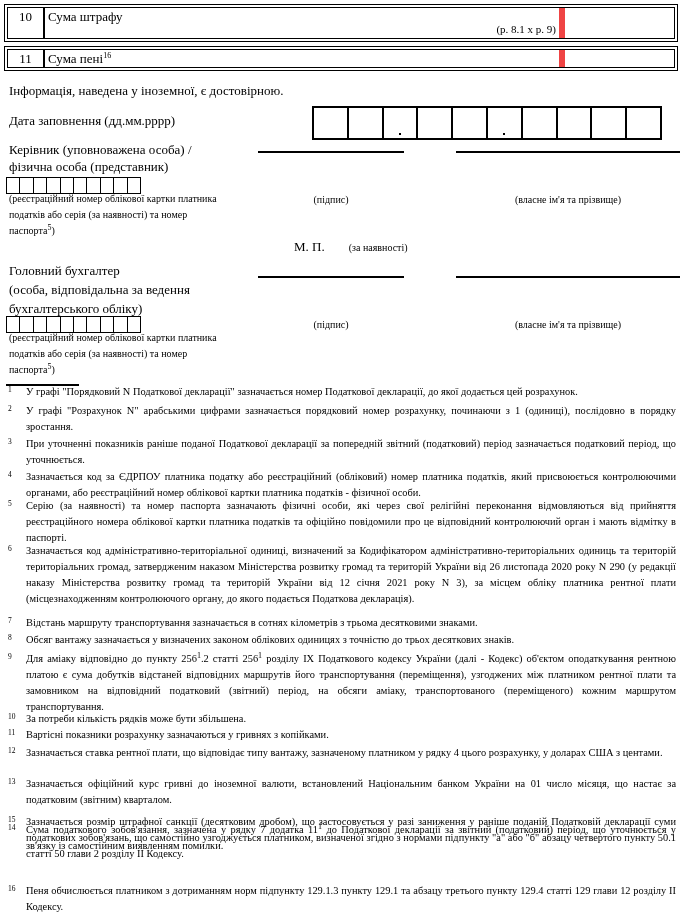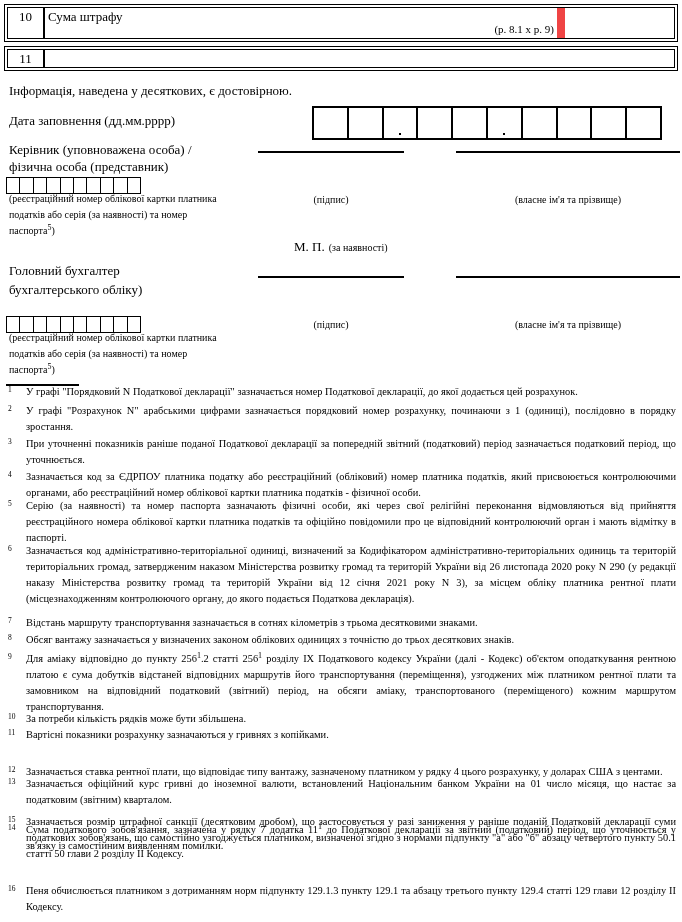--- a/index.html
+++ b/index.html
@@ -4,21 +4,21 @@
 <style>
   html, body { margin: 0; padding: 0; background: #fff; }
   body { width: 682px; height: 922px; position: relative; overflow: hidden;
          font-family: "Liberation Serif", "DejaVu Serif", serif; color: #000; }
   .abs { position: absolute; }
 
   
   .trow { position: absolute; left: 4px; width: 674px; border: 3px double #000; box-sizing: border-box; border-width: 4px; }
   .trow .inner { display: flex; height: 100%; }
   .trow .num { width: 35px; border-right: 2px solid #000; text-align: center; font-size: 13px; line-height: 16px; padding-top: 1px; }
-  .trow .lbl { flex: 1; border-right: 8px solid #ef4444; font-size: 13px; position: relative; padding-left: 3px; line-height: 16px; padding-top: 1px; }
+  .trow .lbl { flex: 1; border-right: 6px solid #ef4444; font-size: 13px; position: relative; padding-left: 3px; line-height: 16px; padding-top: 1px; }
   .trow .val { width: 109px; }
   .trow .formula { position: absolute; right: 3px; bottom: 1px; font-size: 11px; }
   .sup { font-size: 8px; vertical-align: super; line-height: 0; }
 
   .txt13 { font-size: 13px; }
   .small { font-size: 10px; line-height: 16px; }
 
   .datebox { position: absolute; left: 312px; top: 106px; display: flex; border: 2px solid #000; border-right: none; height: 30px; }
   .datebox .cell { width: 34.8px; border-right: 2px solid #000; position: relative; box-sizing: border-box; }
   .datebox .dot { position: absolute; bottom: 3px; left: 50%; width: 2px; height: 2px; background: #000; margin-left: -1px; }
@@ -45,25 +45,28 @@
       <span>Сума штрафу</span>
       <span class="formula">(р. 8.1 х р. 9)</span>
     </div>
     <div class="val"></div>
   </div>
 </div>
 
 <div class="trow" style="top:46px; height:25px;">
   <div class="inner">
     <div class="num">11</div>
+    <div class="lbl">
+      <span>Сума пені</span><span class="sup">16</span>
+    </div>
     <div class="val"></div>
   </div>
 </div>
 
-<div class="abs txt13" style="left:9px; top:83px;">Інформація, наведена у десяткових, є достовірною.</div>
+<div class="abs txt13" style="left:9px; top:83px;">Інформація, наведена у іноземної, є достовірною.</div>
 
 <div class="abs txt13" style="left:9px; top:113px;text-align:center;">Дата заповнення (дд.мм.рррр)</div>
 <div class="datebox">
   <div class="cell"></div>
   <div class="cell"></div>
   <div class="cell">
       <span class="dot"></span>
     </div>
   <div class="cell"></div>
   <div class="cell"></div>
@@ -98,25 +101,26 @@
     <div class="cell"></div>
 </div>
 <div class="abs small" style="left:9px; top:191px;">
   <div>(реєстраційний номер облікової картки платника</div>
   <div>податків або серія (за наявності) та номер</div>
   <div><span>паспорта</span><span class="sup">5</span><span>)</span></div>
 </div>
 
 <div class="abs" style="left:294px; top:237px;">
   <span class="txt13">М. П.</span>
-  <span style="font-size:10px;">(за наявності)</span>
+  <span style="font-size:10px;margin-left:20px;">(за наявності)</span>
 </div>
 
 <div class="abs txt13" style="left:9px; top:261px; line-height:19px;">
   <div>Головний бухгалтер</div>
+  <div>(особа, відповідальна за ведення</div>
   <div>бухгалтерського обліку)</div>
 </div>
 <div class="sigline" style="left:258px; top:276px; width:146px;"></div>
 <div class="siglabel" style="left:258px; top:280px; width:146px;">(підпис)</div>
 <div class="sigline" style="left:456px; top:276px; width:224px;"></div>
 <div class="siglabel" style="left:456px; top:280px; width:224px;">(власне ім'я та прізвище)</div>
 
 <div class="regbox" style="top:316px;">
   <div class="cell"></div>
     <div class="cell"></div>
@@ -174,21 +178,21 @@
     <span class="t"><span>Для аміаку відповідно до пункту 256</span><span class="sup">1</span><span>.2 статті 256</span><span class="sup">1</span><span> розділу IX Податкового кодексу України (далі - Кодекс) об'єктом оподаткування рентною платою є сума добутків відстаней відповідних маршрутів його транспортування (переміщення), узгоджених між платником рентної плати та замовником на відповідний податковий (звітний) період, на обсяги аміаку, транспортованого (переміщеного) кожним маршрутом транспортування.</span></span>
   </div>
 <div class="fn" style="top:711px;">
     <span class="n">10</span>
     <span class="t">За потреби кількість рядків може бути збільшена.</span>
   </div>
 <div class="fn" style="top:727px;">
     <span class="n">11</span>
     <span class="t">Вартісні показники розрахунку зазначаються у гривнях з копійками.</span>
   </div>
-<div class="fn" style="top:745px;margin-top:19px;">
+<div class="fn" style="top:745px;">
     <span class="n">12</span>
     <span class="t">Зазначається ставка рентної плати, що відповідає типу вантажу, зазначеному платником у рядку 4 цього розрахунку, у доларах США з центами.</span>
   </div>
 <div class="fn" style="top:776px;">
     <span class="n">13</span>
     <span class="t">Зазначається офіційний курс гривні до іноземної валюти, встановлений Національним банком України на 01 число місяця, що настає за податковим (звітним) кварталом.</span>
   </div>
 <div class="fn" style="top:806px;margin-top:16px;">
     <span class="n">14</span>
     <span class="t"><span>Сума податкового зобов'язання, зазначена у рядку 7 додатка 11</span><span class="sup">1</span><span> до Податкової декларації за звітний (податковий) період, що уточнюється у зв'язку із самостійним виявленням помилки.</span></span>

